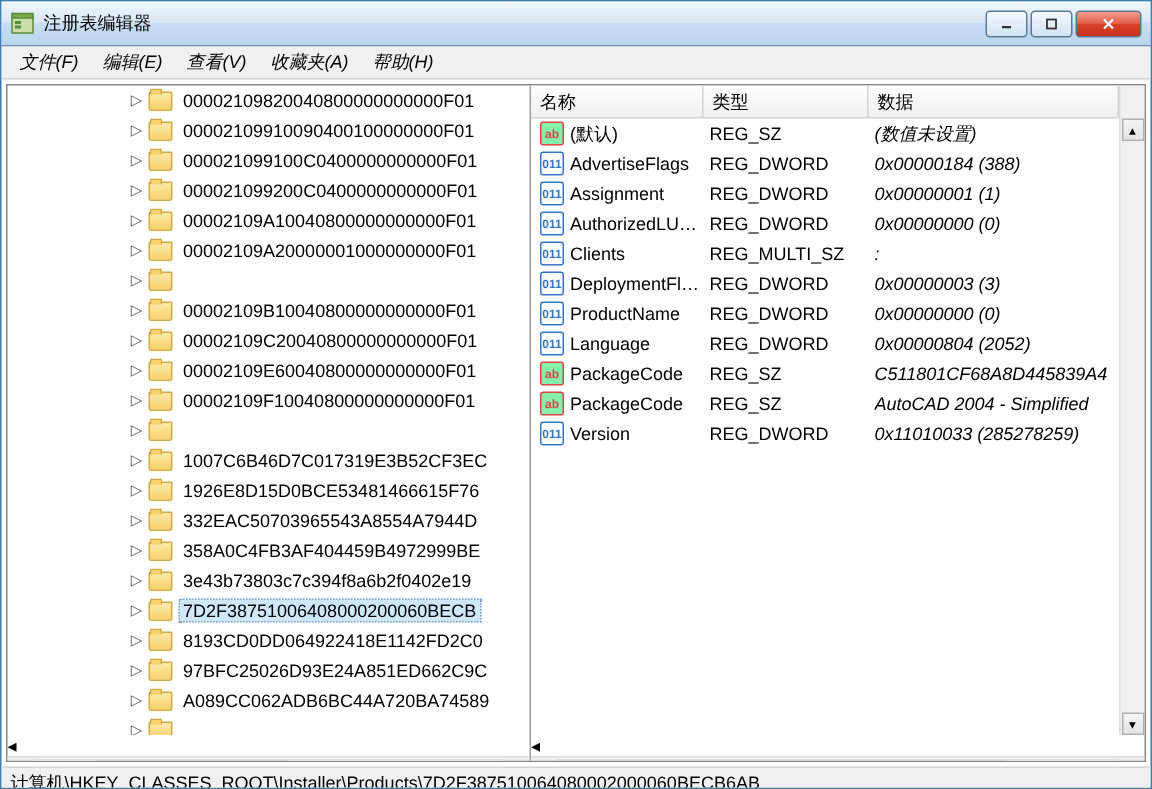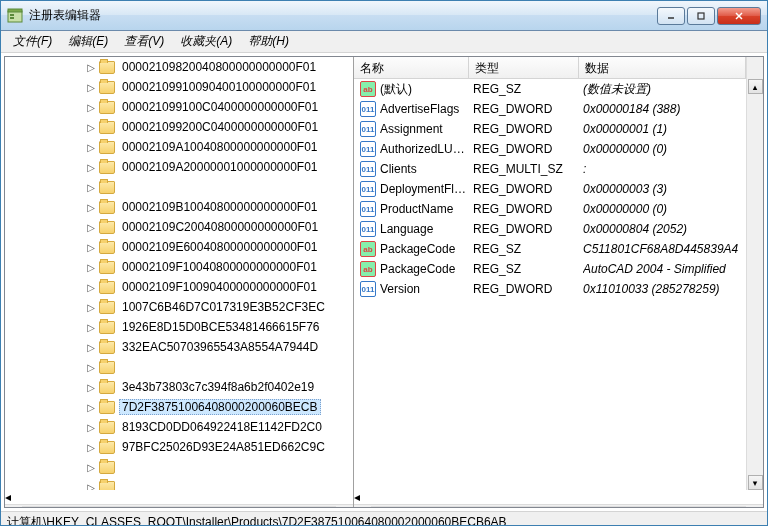--- a/index.html
+++ b/index.html
@@ -137,40 +137,40 @@
             <span class="label">00002109E60040800000000000F01</span>
           </div>
           <div class="tree-row">
             <span class="expander">▷</span>
             <span class="folder-icon"></span>
             <span class="label">00002109F10040800000000000F01</span>
           </div>
           <div class="tree-row">
             <span class="expander">▷</span>
             <span class="folder-icon"></span>
-            <span class="label">00002109F10090400000000000F01</span>
           </div>
           <div class="tree-row">
             <span class="expander">▷</span>
             <span class="folder-icon"></span>
             <span class="label">1007C6B46D7C017319E3B52CF3EC</span>
           </div>
           <div class="tree-row">
             <span class="expander">▷</span>
             <span class="folder-icon"></span>
             <span class="label">1926E8D15D0BCE53481466615F76</span>
           </div>
           <div class="tree-row">
             <span class="expander">▷</span>
             <span class="folder-icon"></span>
             <span class="label">332EAC50703965543A8554A7944D</span>
           </div>
           <div class="tree-row">
             <span class="expander">▷</span>
             <span class="folder-icon"></span>
+            <span class="label">358A0C4FB3AF404459B4972999BE</span>
           </div>
           <div class="tree-row">
             <span class="expander">▷</span>
             <span class="folder-icon"></span>
             <span class="label">3e43b73803c7c394f8a6b2f0402e19</span>
           </div>
           <div class="tree-row selected">
             <span class="expander">▷</span>
             <span class="folder-icon"></span>
             <span class="label">7D2F38751006408000200060BECB</span>
@@ -181,20 +181,21 @@
             <span class="label">8193CD0DD064922418E1142FD2C0</span>
           </div>
           <div class="tree-row">
             <span class="expander">▷</span>
             <span class="folder-icon"></span>
             <span class="label">97BFC25026D93E24A851ED662C9C</span>
           </div>
           <div class="tree-row">
             <span class="expander">▷</span>
             <span class="folder-icon"></span>
+            <span class="label">A089CC062ADB6BC44A720BA74589</span>
           </div>
           <div class="tree-row">
             <span class="expander">▷</span>
             <span class="folder-icon"></span>
           </div>
         </div>
     </div>
     <div class="hscroll-wrap">
       <div class="arrow" style="left:0">◂</div>
       <div class="hscroll" style="height:17px;">

